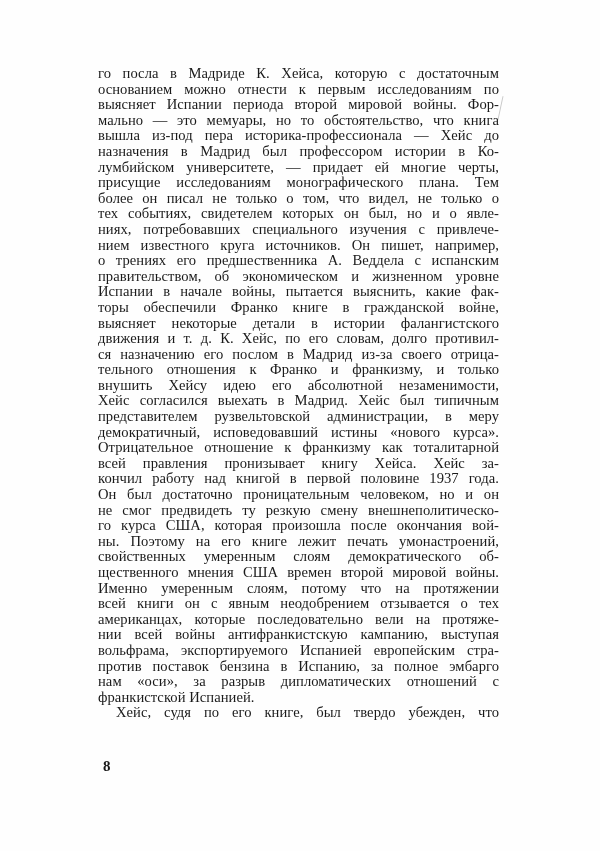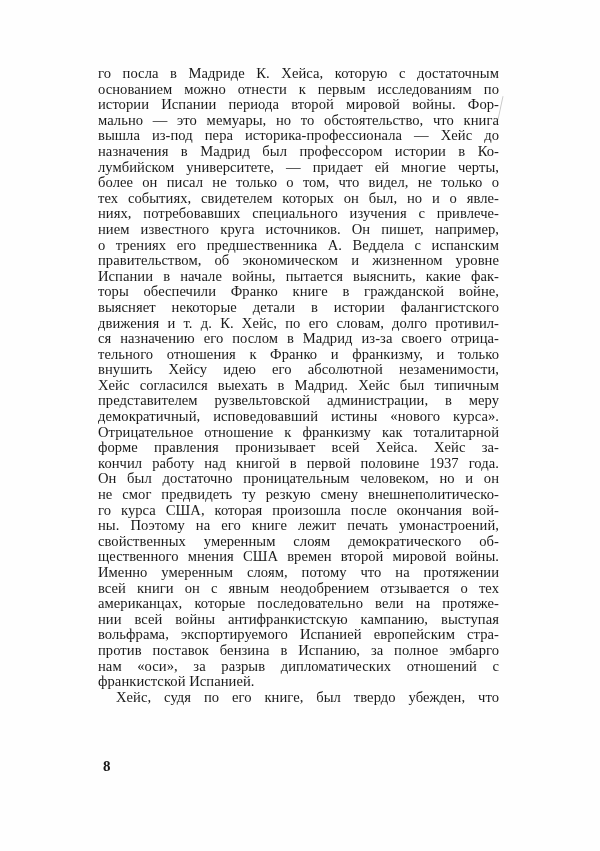--- a/index.html
+++ b/index.html
@@ -67,43 +67,44 @@
   </style>
 </head>
 <body>
 
 <div class="page">
   <div class="margin-mark"></div>
   <div class="text-block" id="text-block">
       <div>
         <span class="line">го посла в Мадриде К. Хейса,  которую с  достаточным</span>
         <span class="line">основанием можно отнести к первым  исследованиям по</span>
-        <span class="line">истории Испании периода второй мировой войны.  Фор-</span>
+        <span class="line">выясняет Испании периода второй мировой войны.  Фор-</span>
         <span class="line">мально — это мемуары, но то обстоятельство, что книга</span>
         <span class="line">вышла из-под пера  историка-профессионала — Хейс  до</span>
         <span class="line">назначения в Мадрид был профессором  истории в  Ко-</span>
         <span class="line">лумбийском  университете, — придает ей многие  черты,</span>
+        <span class="line">присущие исследованиям монографического  плана. Тем</span>
         <span class="line">более он писал не только о том, что видел, не  только о</span>
         <span class="line">тех событиях, свидетелем  которых он был, но и о  явле-</span>
         <span class="line">ниях, потребовавших специального изучения с  привлече-</span>
         <span class="line">нием известного круга источников. Он пишет,  например,</span>
         <span class="line">о трениях его предшественника А. Веддела с  испанским</span>
         <span class="line">правительством, об экономическом и жизненном уровне</span>
         <span class="line">Испании в начале войны, пытается выяснить, какие фак-</span>
         <span class="line">торы обеспечили Франко  книге в гражданской  войне,</span>
         <span class="line">выясняет некоторые  детали в  истории  фалангистского</span>
         <span class="line">движения и т. д. К. Хейс, по его словам, долго противил-</span>
         <span class="line">ся назначению его послом в Мадрид из-за своего отрица-</span>
         <span class="line">тельного отношения к  Франко и  франкизму, и  только</span>
         <span class="line">внушить  Хейсу  идею  его  абсолютной  незаменимости,</span>
         <span class="line">Хейс согласился выехать в Мадрид. Хейс был типичным</span>
         <span class="line">представителем рузвельтовской администрации, в  меру</span>
         <span class="line">демократичный, исповедовавший истины «нового курса».</span>
         <span class="line">Отрицательное отношение к франкизму как тоталитарной</span>
-        <span class="line">форме правления пронизывает  всей  Хейса.  Хейс  за-</span>
+        <span class="line">всей правления пронизывает  книгу  Хейса.  Хейс  за-</span>
         <span class="line">кончил работу над книгой в первой  половине 1937 года.</span>
         <span class="line">Он был достаточно проницательным человеком, но и  он</span>
         <span class="line">не смог предвидеть ту резкую смену внешнеполитическо-</span>
         <span class="line">го курса США, которая произошла после окончания вой-</span>
         <span class="line">ны. Поэтому на его книге лежит печать  умонастроений,</span>
         <span class="line">свойственных умеренным слоям  демократического  об-</span>
         <span class="line">щественного мнения США времен второй мировой войны.</span>
         <span class="line">Именно умеренным слоям,  потому  что на  протяжении</span>
         <span class="line">всей книги он с явным неодобрением  отзывается о  тех</span>
         <span class="line">американцах, которые последовательно вели на протяже-</span>

